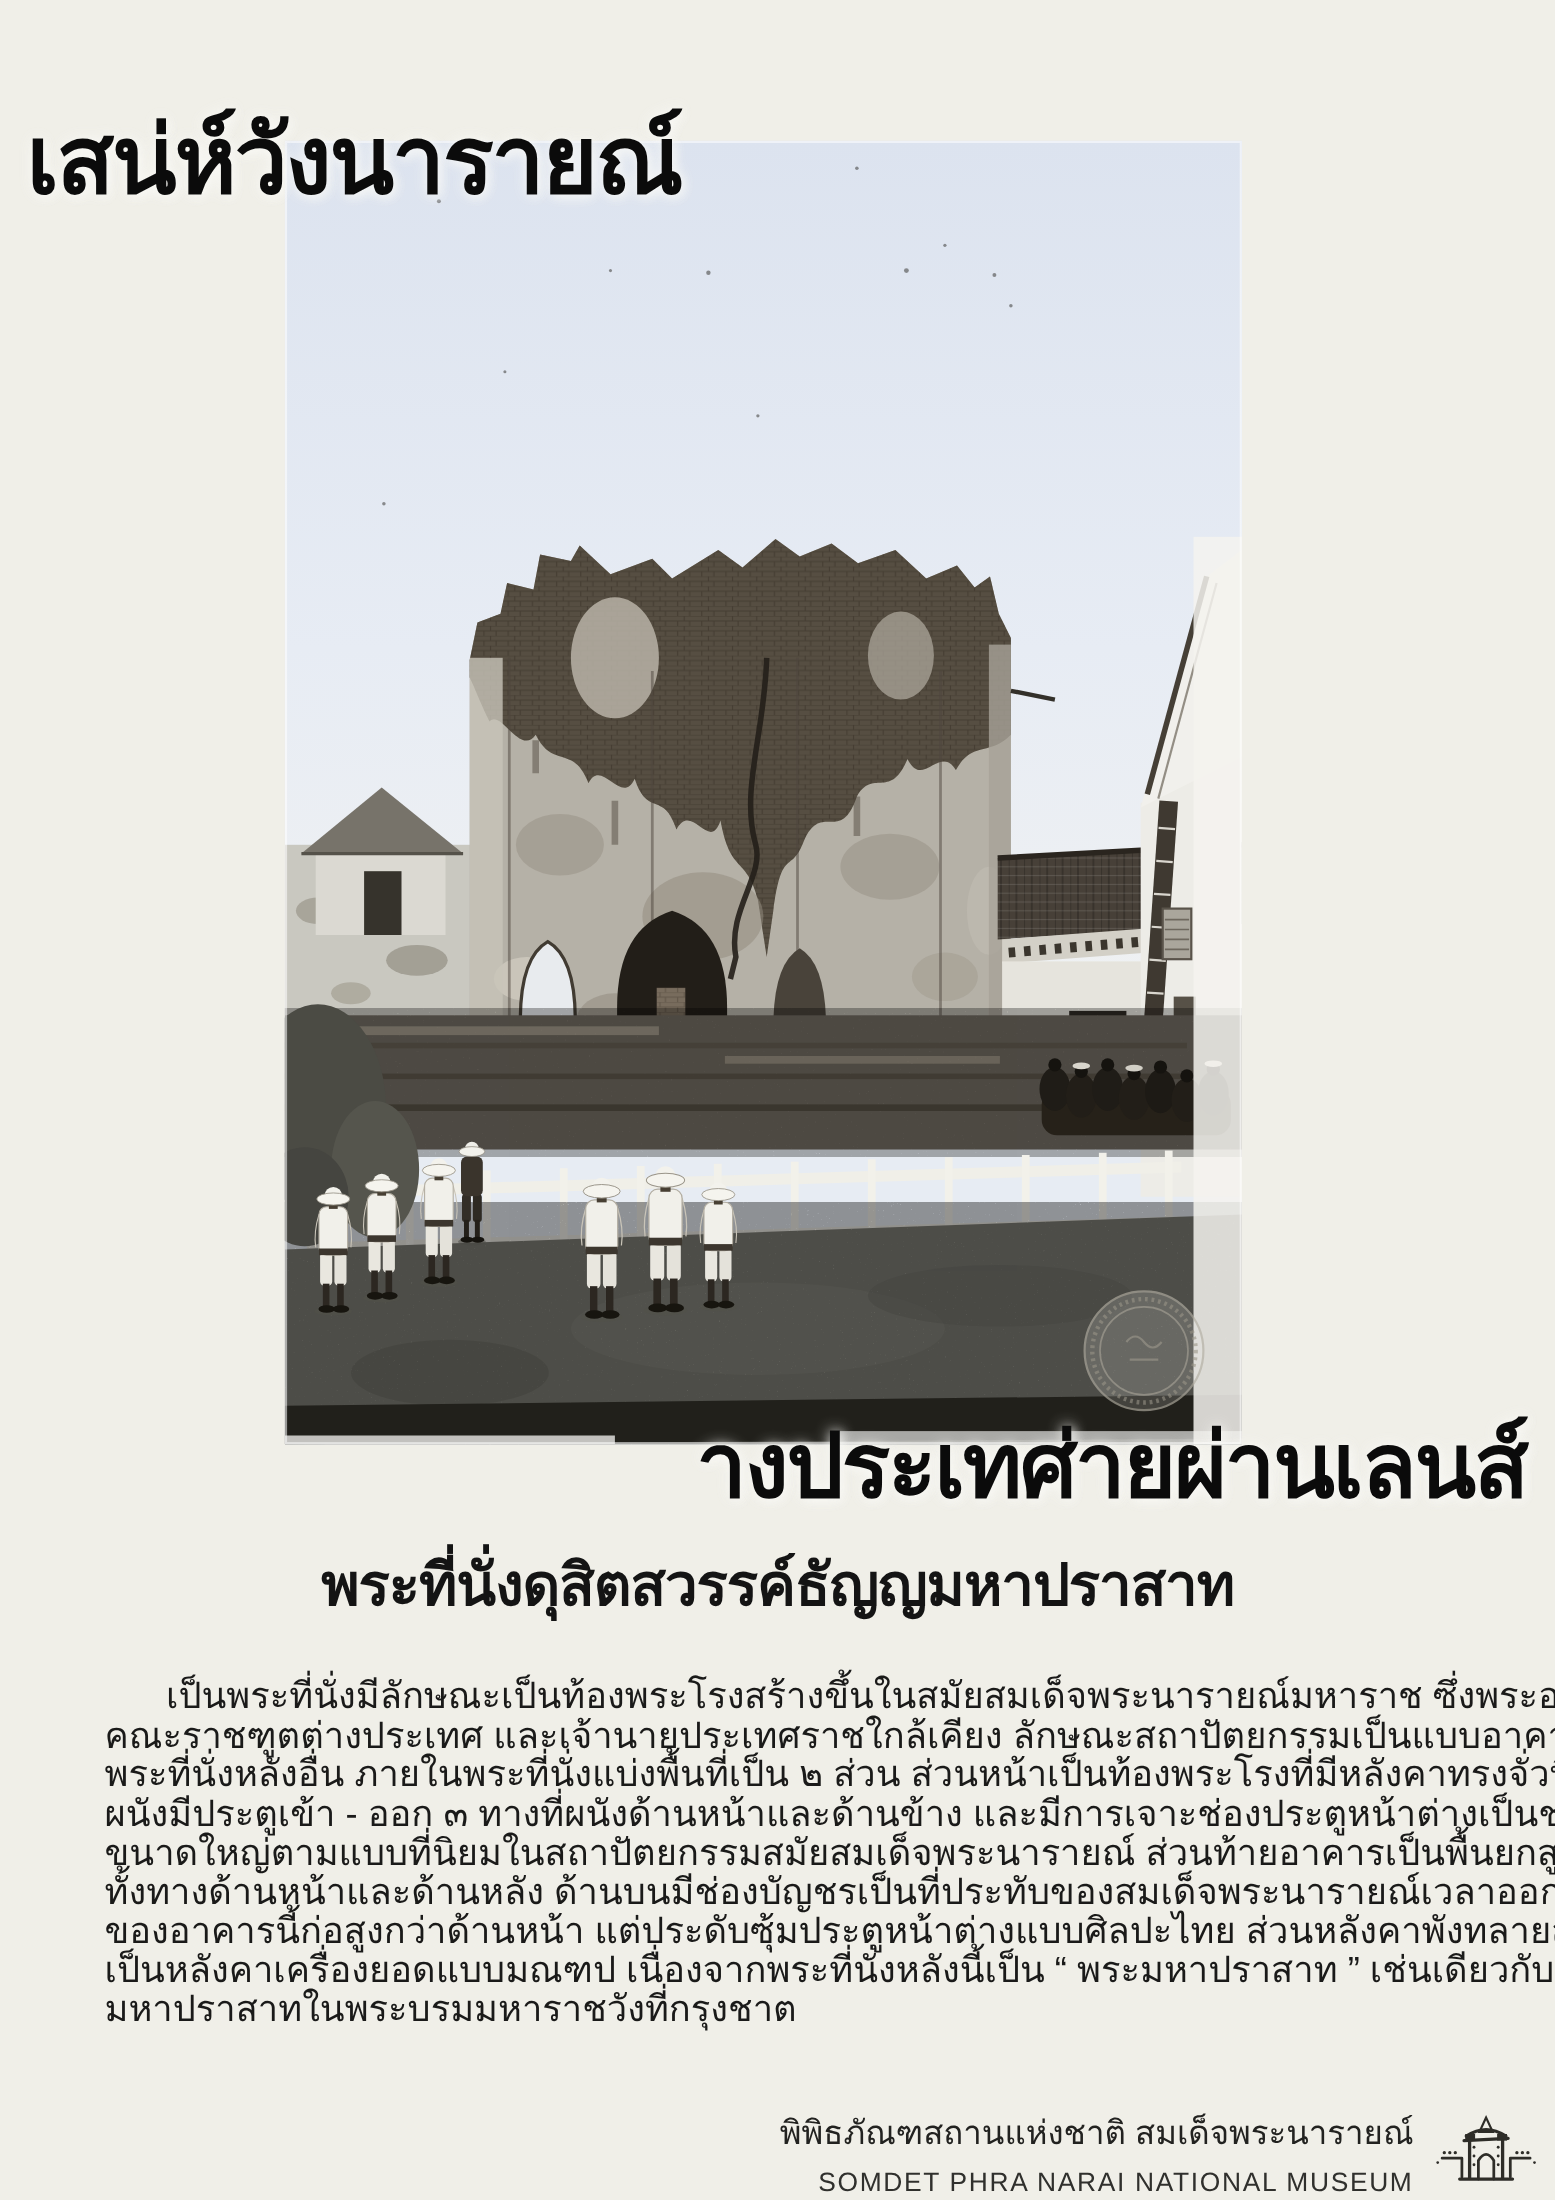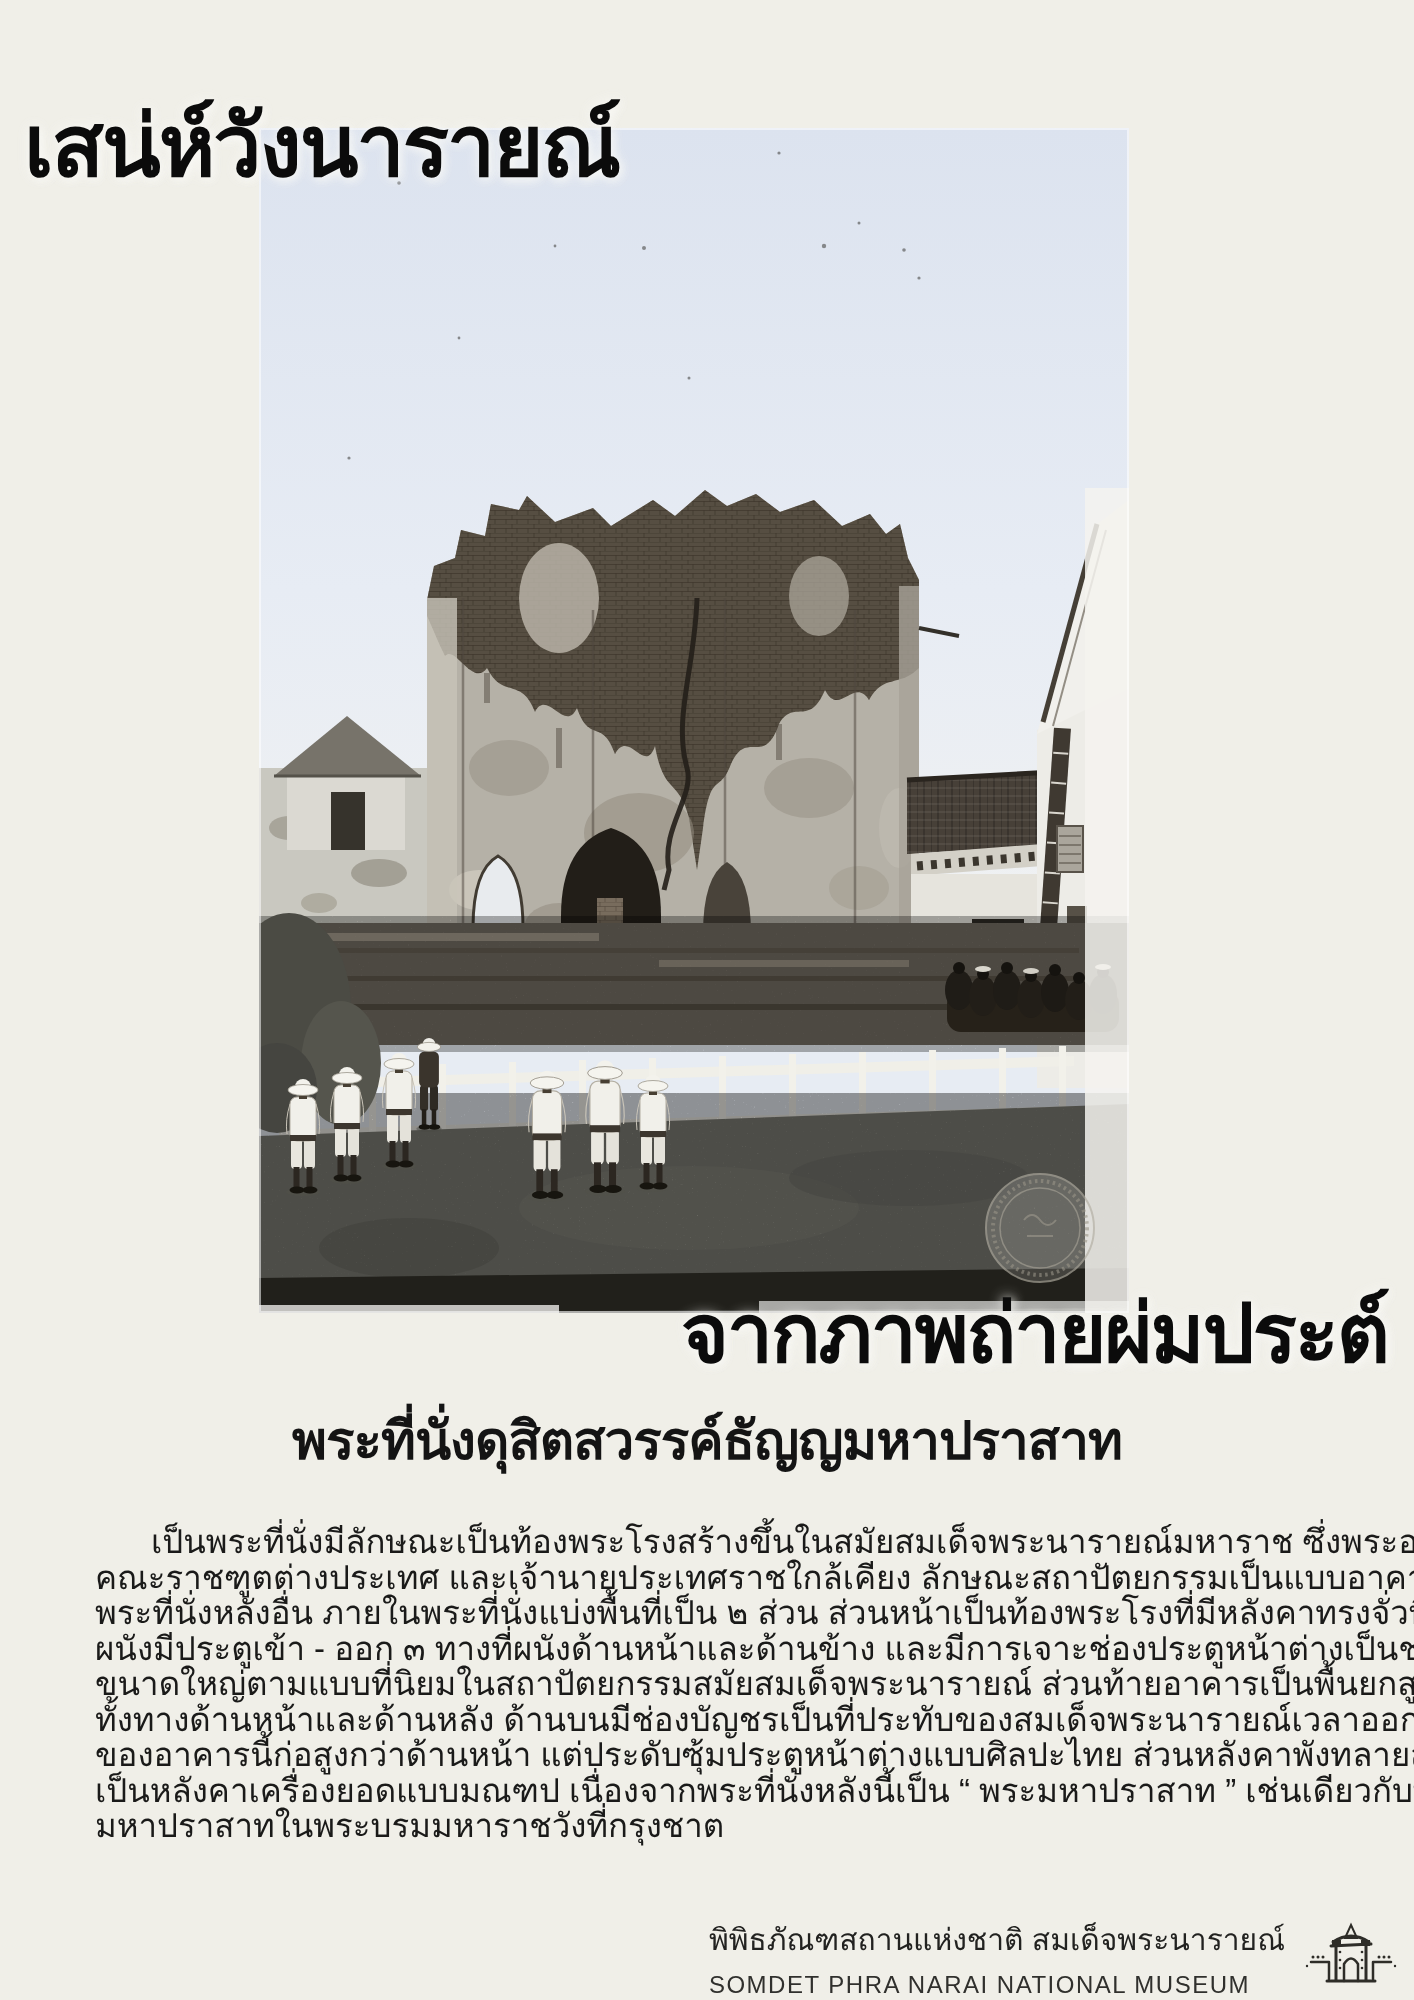--- a/index.html
+++ b/index.html
@@ -27,21 +27,21 @@
     position:absolute;left:0;top:1398px;width:100%;text-align:center;
     font-size:53px;font-weight:600;letter-spacing:-1px;color:#141414;z-index:4;
   }
   #body-paragraph{
     position:absolute;left:95px;top:1524px;width:1232px;
     font-size:33px;line-height:35.5px;color:#1a1a19;z-index:4;
   }
   .body-line{white-space:nowrap;}
   .body-line.first{padding-left:56px;}
   #footer-text{
-    position:absolute;right:129px;top:1922px;text-align:left;z-index:4;
+    position:absolute;right:129px;top:1922px;text-align:right;z-index:4;
   }
   #museum-thai{font-size:30px;font-weight:500;color:#222220;line-height:36px;}
   #museum-english{font-size:24px;font-weight:400;color:#30302d;letter-spacing:1.5px;line-height:30px;margin-top:12px;}
   #museum-logo{position:absolute;left:1303px;top:1920px;width:96px;height:72px;z-index:4;}
 </style>
 </head>
 <body>
 
 <div class="page">
 
@@ -255,21 +255,21 @@
         <use href="#person-dark" transform="translate(170,918) scale(.9)"></use>
         <use href="#person" transform="translate(288,955) scale(1.12)"></use>
         <use href="#person" transform="translate(346,945) scale(1.16)"></use>
         <use href="#person" transform="translate(394,958) scale(1)"></use>
       </g>
 
       <rect x="1" y="1" width="868" height="1183" fill="none" stroke="rgba(255,255,255,.55)" stroke-width="2"></rect>
     </svg>
   </div>
 
-  <div id="overlay-title" class="big-title">จากภาพถ่ายผ่มประต์</div>
+  <div id="overlay-title" class="big-title">างประเทศ่ายผ่านเลนส์</div>
 
   <div id="caption-title">พระที่นั่งดุสิตสวรรค์ธัญญมหาปราสาท</div>
 
   <div id="body-paragraph">
     <div class="body-line first">เป็นพระที่นั่งมีลักษณะเป็นท้องพระโรงสร้างขึ้นในสมัยสมเด็จพระนารายณ์มหาราช ซึ่งพระองค์เสด็จออกต้อนรับ</div>
     <div class="body-line">คณะราชฑูตต่างประเทศ และเจ้านายประเทศราชใกล้เคียง ลักษณะสถาปัตยกรรมเป็นแบบอาคารก่อผนังสูงกว่า</div>
     <div class="body-line">พระที่นั่งหลังอื่น ภายในพระที่นั่งแบ่งพื้นที่เป็น ๒ ส่วน ส่วนหน้าเป็นท้องพระโรงที่มีหลังคาทรงจั่วที่พังทลายไปไปหมดแล้ว</div>
     <div class="body-line">ผนังมีประตูเข้า - ออก ๓ ทางที่ผนังด้านหน้าและด้านข้าง และมีการเจาะช่องประตูหน้าต่างเป็นช่องวงโค้งยอดแหลม</div>
     <div class="body-line">ขนาดใหญ่ตามแบบที่นิยมในสถาปัตยกรรมสมัยสมเด็จพระนารายณ์ ส่วนท้ายอาคารเป็นพื้นยกสูงมีใต้ถุน มีบันไดทางขึ้น</div>
     <div class="body-line">ทั้งทางด้านหน้าและด้านหลัง ด้านบนมีช่องบัญชรเป็นที่ประทับของสมเด็จพระนารายณ์เวลาออกว่าราชการ ส่วนท้าย</div>

